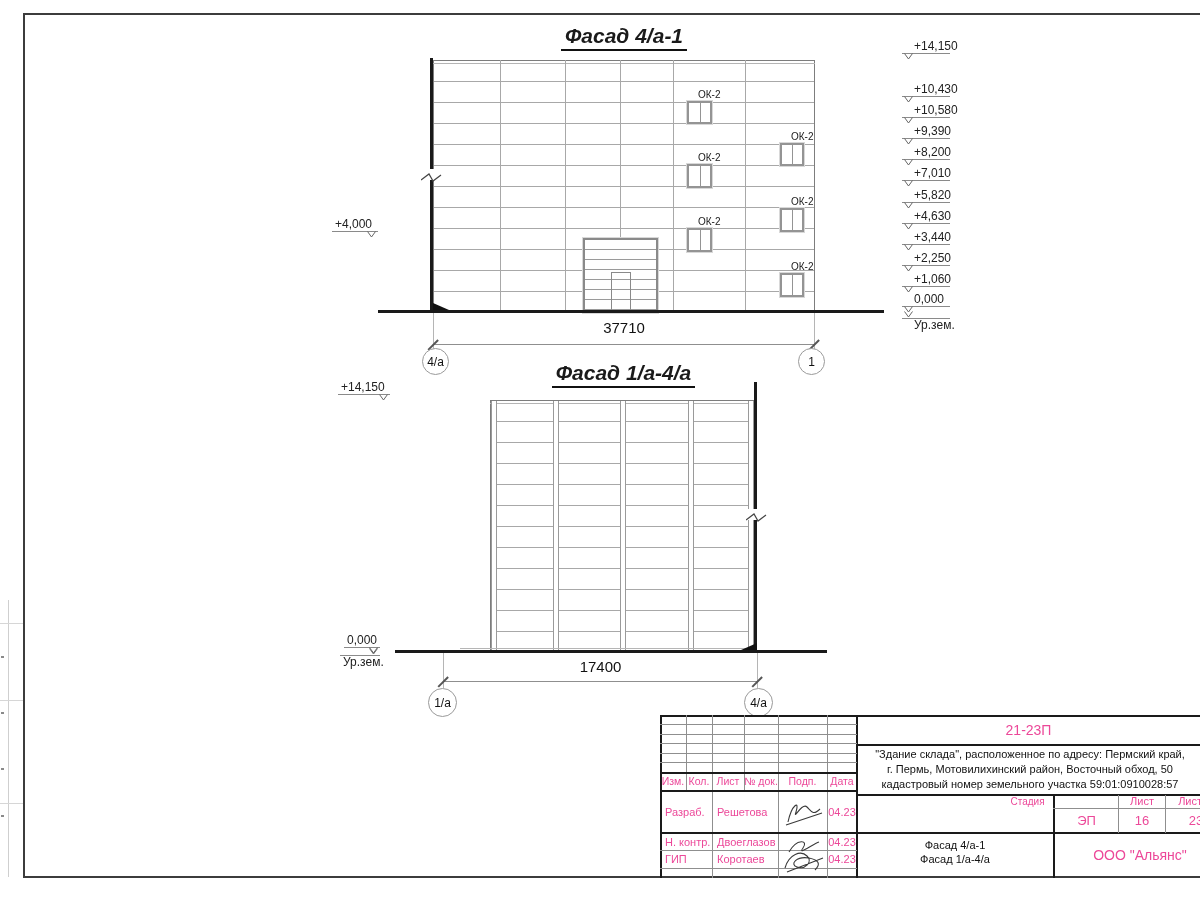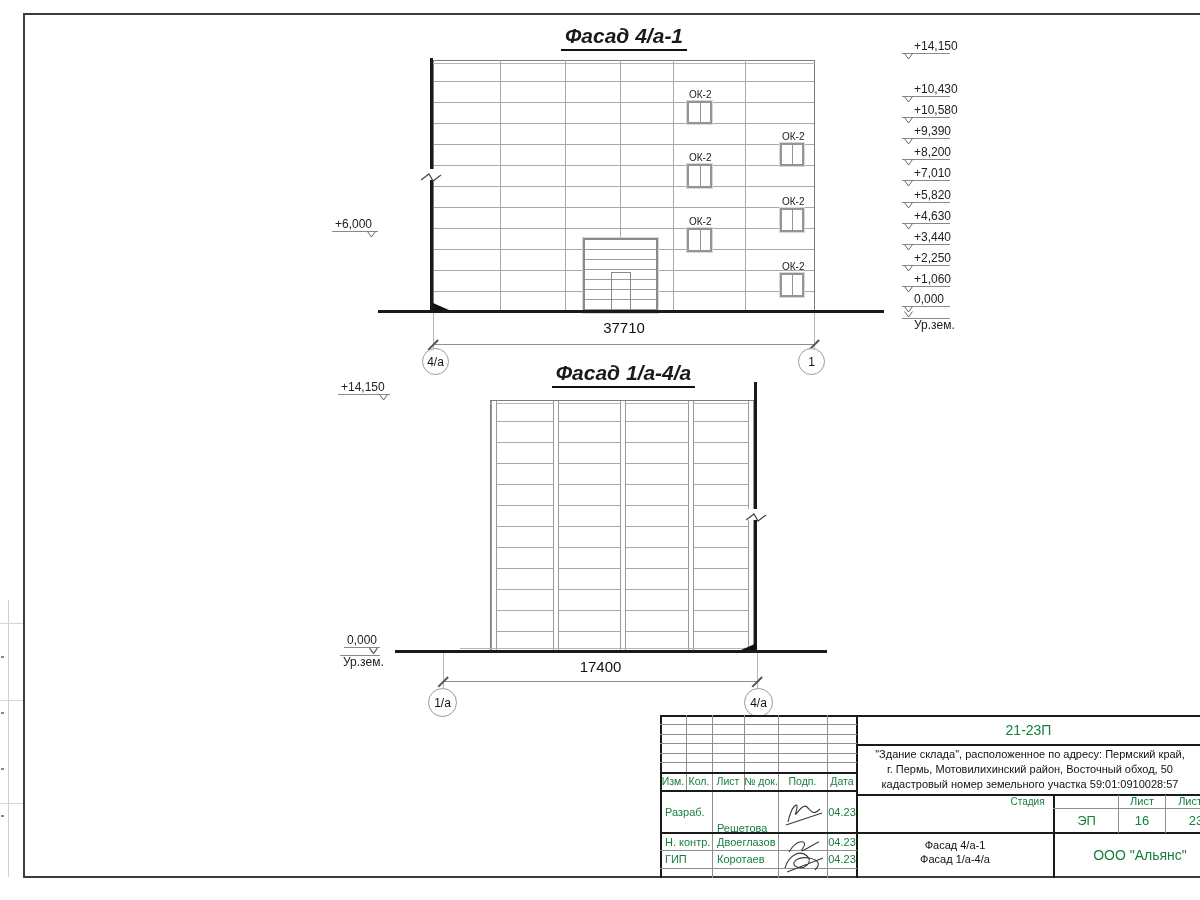--- a/index.html
+++ b/index.html
@@ -10,21 +10,21 @@
   .thin{background:#8f8f8f;}
   .lite{background:#b5b5b5;}
   
   .panelgrid{position:absolute;border:1px solid #7d7d7d;border-bottom:none;box-sizing:border-box;
     background-image:repeating-linear-gradient(to bottom,transparent 0,transparent 20px,#a8a8a8 20px,#a8a8a8 21px);}
   .vjoint{position:absolute;width:1px;background:#a8a8a8;}
   .strip{position:absolute;width:4px;background:#fff;border-left:1px solid #9a9a9a;border-right:1px solid #9a9a9a;}
   
   .win{position:absolute;background:#fff;border:2px solid #949494;box-shadow:0 0 0 1px #d8d8d8;box-sizing:border-box;}
   .win .mull{position:absolute;left:50%;top:0;bottom:0;width:1px;background:#949494;}
-  .winlab{position:absolute;font-size:10px;line-height:10px;color:#1a1a1a;}
+  .winlab{position:absolute;font-size:10px;line-height:10px;color:#1a1a1a;margin-left:9px;}
   .door{position:absolute;background:#fff;border:2px solid #8a8a8a;box-shadow:0 0 0 1px #d8d8d8;box-sizing:border-box;
     background-image:repeating-linear-gradient(to bottom,transparent 0,transparent 9px,#9a9a9a 9px,#9a9a9a 10px);}
   .wicket{position:absolute;border:1px solid #8a8a8a;box-sizing:border-box;}
   
   .dimtxt{position:absolute;text-align:center;font-size:15px;color:#111;}
   .tick{position:absolute;width:14px;height:1.5px;background:#555;transform:rotate(-45deg);}
   .bub{position:absolute;border:1px solid #9a9a9a;border-radius:50%;background:#fff;
        display:flex;align-items:center;justify-content:center;font-size:12px;color:#111;}
   
   .elev{position:absolute;font-size:12px;line-height:11px;color:#222;}
@@ -32,21 +32,21 @@
   .elev.vr .t{padding:0 12px 1px 3px;}
   .elev .vm{position:absolute;top:12px;left:2px;}
   .elev.vr .vm{left:auto;right:2px;}
   .elev.gnd .t{border-bottom:none;border-top:1px solid #8a8a8a;padding:1px 3px 0 12px;}
   .elev.gnd .vm{top:-7px;}
   .elev.gnd.vr .t{padding:1px 12px 0 3px;}
   .ftitle{position:absolute;text-align:center;font-size:21px;font-weight:bold;font-style:italic;}
   .ftitle span{border-bottom:2px solid #111;padding:0 4px 2px 4px;}
   
   .tb{position:absolute;display:flex;align-items:center;justify-content:center;text-align:center;
-      font-size:11px;line-height:13px;color:#15803d;}
+      font-size:11px;line-height:13px;color:#ec4899;}
   .tb.left{justify-content:flex-start;text-align:left;padding-left:4px;box-sizing:border-box;}
   .brkpatch{position:absolute;background:#fff;}
 </style>
 </head>
 <body>
 
 <div class="sheet">
 
   <div class="ln" style="left:23px;top:13px;width:1177px;height:2px;background:#3c3c3c;"></div>
   <div class="ln" style="left:23px;top:13px;width:2px;height:865px;background:#3c3c3c;"></div>
@@ -118,21 +118,21 @@
   <div class="tick" style="left:807px;top:344px;"></div>
   <div class="dimtxt" style="left:433px;top:319px;width:382px;">37710</div>
   <div class="bub" style="left:422px;top:348px;width:25px;height:25px;">
       <span>4/а</span>
     </div>
   <div class="bub" style="left:798px;top:348px;width:25px;height:25px;">
       <span>1</span>
     </div>
 
   <div class="elev vr" style="left:332px;top:219px;width:46px;">
-    <div class="t">+6,000</div>
+    <div class="t">+4,000</div>
     <svg class="vm" width="9" height="7">
         <polyline points="0.5,0.5 4.5,6 8.5,0.5" fill="none" stroke="#666" stroke-width="1"></polyline>
       </svg>
   </div>
 
   <div class="elev" style="left:902px;top:41px;width:48px;">
       <div class="t">+14,150</div>
       <svg class="vm" width="9" height="7">
         <polyline points="0.5,0.5 4.5,6 8.5,0.5" fill="none" stroke="#666" stroke-width="1"></polyline>
       </svg>
@@ -295,21 +295,21 @@
   <div class="ln thin" style="left:1053px;top:808px;width:147px;height:1px;"></div>
 
   <div class="tb" style="left:660px;top:773px;width:26px;height:17px;font-size:10.5px;">Изм.</div>
   <div class="tb" style="left:686px;top:773px;width:26px;height:17px;font-size:10.5px;">Кол.</div>
   <div class="tb" style="left:712px;top:773px;width:32px;height:17px;font-size:10.5px;">Лист</div>
   <div class="tb" style="left:744px;top:773px;width:34px;height:17px;font-size:10.5px;">№ док.</div>
   <div class="tb" style="left:778px;top:773px;width:49px;height:17px;font-size:10.5px;">Подп.</div>
   <div class="tb" style="left:827px;top:773px;width:30px;height:17px;font-size:10.5px;">Дата</div>
 
   <div class="tb left" style="left:661px;top:800px;width:51px;height:24px;">Разраб.</div>
-  <div class="tb left" style="left:713px;top:800px;width:65px;height:24px;margin-top:16px;">Решетова</div>
+  <div class="tb left" style="left:713px;top:800px;width:65px;height:24px;">Решетова</div>
   <div class="tb" style="left:827px;top:800px;width:30px;height:24px;">04.23</div>
 
   <div class="tb left" style="left:661px;top:834px;width:51px;height:16px;">Н. контр.</div>
   <div class="tb left" style="left:713px;top:834px;width:65px;height:16px;">Двоеглазов</div>
   <div class="tb" style="left:827px;top:834px;width:30px;height:16px;">04.23</div>
 
   <div class="tb left" style="left:661px;top:851px;width:51px;height:17px;">ГИП</div>
   <div class="tb left" style="left:713px;top:851px;width:65px;height:17px;">Коротаев</div>
   <div class="tb" style="left:827px;top:851px;width:30px;height:17px;">04.23</div>
 

